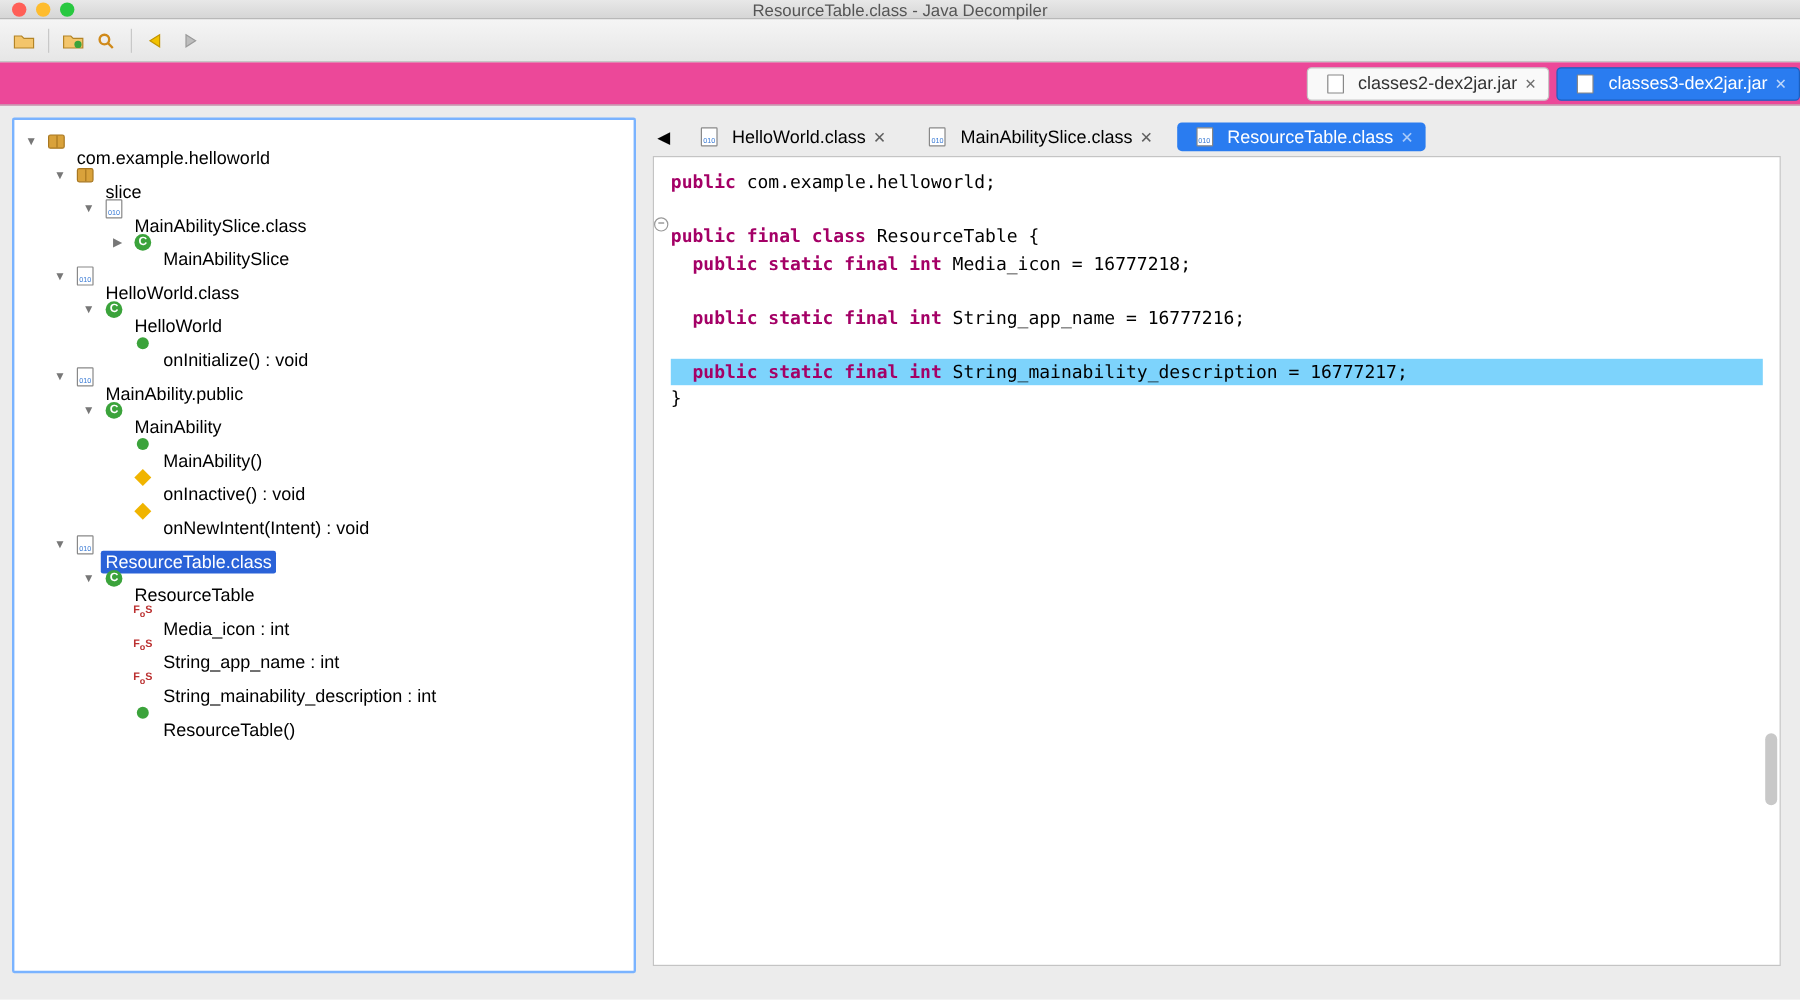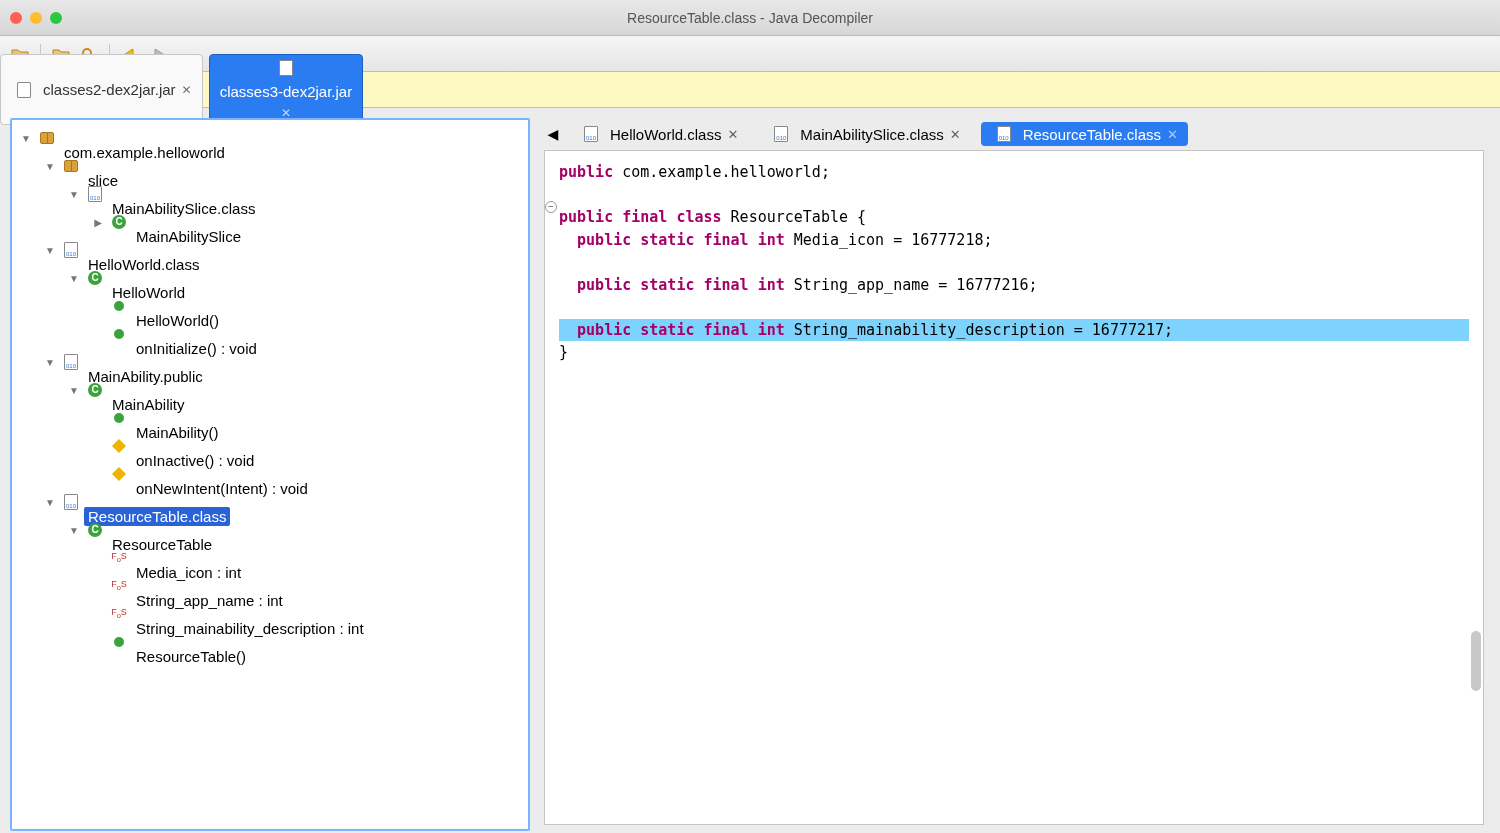--- a/index.html
+++ b/index.html
@@ -5,21 +5,21 @@
 * { box-sizing: border-box; margin: 0; padding: 0; }
 body {
   font-family: -apple-system, "Helvetica Neue", Arial, sans-serif;
   font-size: 14px;
   background: #ececec;
   width: 1500px;
   height: 833px;
   overflow: hidden;
 }
 .titlebar {
-  height: 36px;
+  height: 16px;
   background: linear-gradient(#e8e8e8,#d6d6d6);
   display: flex;
   align-items: center;
   padding: 0 10px;
   border-bottom: 1px solid #b8b8b8;
   position: relative;
 }
 .window-buttons { display: flex; gap: 8px; }
 .win-btn { width: 12px; height: 12px; border-radius: 50%; }
 .win-close { background: #ff5f57; }
@@ -42,41 +42,40 @@
   gap: 4px;
 }
 .tb-btn {
   width: 24px; height: 24px;
   display: inline-flex; align-items: center; justify-content: center;
   border-radius: 3px;
 }
 .tb-sep { width: 1px; height: 20px; background: #c8c8c8; margin: 0 4px; }
 .file-tabs {
   height: 36px;
-  background: #fef9c3;
+  background: #ec4899;
   display: flex;
   align-items: center;
-  justify-content: flex-start;
+  justify-content: flex-end;
   gap: 6px;
   border-bottom: 1px solid #bcbcbc;
 }
 .ftab {
   display: flex; align-items: center; gap: 6px;
   padding: 4px 10px;
   border-radius: 4px;
   background: #f9f9f9;
   border: 1px solid #c7c7c7;
   font-size: 15px;
   color: #333;
 }
 .ftab.active {
   background: #2a7cf0;
   color: #fff;
   border-color: #1b5fbf;
-  flex-direction: column;
 }
 .ftab .close-x { font-size: 12px; opacity: .7; }
 .workspace {
   display: flex;
   height: calc(833px - 28px - 36px - 36px);
   padding: 10px;
   gap: 8px;
 }
 .panel {
   background: #fff;
@@ -142,21 +141,21 @@
 .ind-3 { padding-left: 76px; }
 .ico { width: 18px; height: 18px; margin: 0 4px; display: inline-flex; align-items: center; justify-content: center; }
 
 .i-pkg { width: 14px; height: 12px; background: #d9a23b; border: 1px solid #a87720; border-radius: 2px; position: relative; }
 .i-pkg::before { content: ""; position: absolute; top: 0; left: 50%; width: 1px; height: 100%; background: #a87720; }
 .i-class-file { width: 14px; height: 16px; background: #fff; border: 1px solid #888; border-radius: 1px; position: relative; }
 .i-class-file::after { content: "010"; position: absolute; bottom: -1px; left: 0; right: 0; font-size: 6px; color: #3a7bd5; text-align: center; line-height: 7px; }
 .i-class-circle { width: 14px; height: 14px; border-radius: 50%; background: #3ba33b; color: #fff; font-size: 10px; font-weight: bold; line-height: 14px; text-align: center; }
 .i-method-pub { width: 10px; height: 10px; border-radius: 50%; background: #3ba33b; }
 .i-method-prot { width: 10px; height: 10px; background: #f0b400; transform: rotate(45deg); }
-.i-field-sf { font-size: 9px; color: #bb3030; font-weight: normal; line-height: 1; }
+.i-field-sf { font-size: 9px; color: #bb3030; font-weight: bold; line-height: 1; }
 .i-jar { width: 14px; height: 16px; background: #fff; border: 1px solid #888; border-radius: 1px; }
 .scroll-thumb { position: absolute; right: 2px; width: 10px; background: #c8c8c8; border-radius: 5px; }
 </style>
 </head>
 <body>
 
 <div class="titlebar">
   <div class="window-buttons">
     <div class="win-btn win-close"></div>
     <div class="win-btn win-min"></div>
@@ -253,27 +252,20 @@
             <span class="i-class-file"></span>
           </span>
           <span class="label">HelloWorld.class</span>
         </div>
         <div class="node ind-2">
           <span class="disc">▼</span>
           <span class="ico">
             <span class="i-class-circle">C</span>
           </span>
           <span class="label">HelloWorld</span>
-        </div>
-        <div class="node ind-3">
-          <span class="disc"></span>
-          <span class="ico">
-            <span class="i-method-pub"></span>
-          </span>
-          <span class="label">HelloWorld()</span>
         </div>
         <div class="node ind-3">
           <span class="disc"></span>
           <span class="ico">
             <span class="i-method-pub"></span>
           </span>
           <span class="label">onInitialize() : void</span>
         </div>
         <div class="node ind-1">
           <span class="disc">▼</span>

